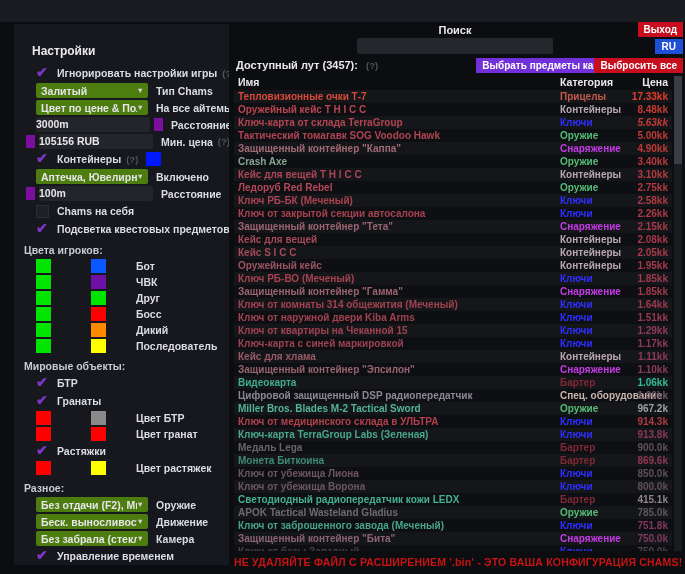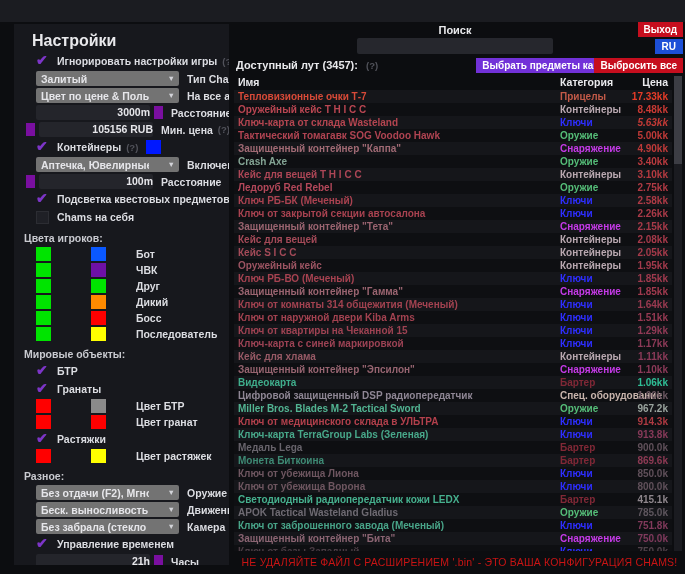--- a/index.html
+++ b/index.html
@@ -5,37 +5,37 @@
   * { margin:0; padding:0; box-sizing:border-box; }
   html,body { background:#0c0d10; }
   body { font-family:"Liberation Sans", sans-serif; }
   .app { position:relative; width:685px; height:574px; background:#0c0d10; overflow:hidden; }
 
   .titlebar { position:absolute; left:0; top:0; width:685px; height:22px; background:#1b1c21; }
 
   
   .left-panel { position:absolute; left:14px; top:24px; width:215px; height:541px;
     background:#17181d; padding:6px 4px 0 10px; overflow:hidden; }
-  .panel-title { font-size:16px; font-weight:700; color:#e9e9ec; height:16px; margin:2px 0 4px 8px; }
+  .panel-title { font-size:12px; font-weight:700; color:#e9e9ec; height:16px; margin:14px 0 4px 8px; }
   .row { display:flex; align-items:center; height:17px; }
   .cb-row { height:18px; padding-left:12px; }
   .pair-row { height:16px; padding-left:12px; }
   .sec { height:14px; margin-top:6px; font-size:10.5px; font-weight:700; color:#c9cad0; }
   .lbl { font-size:10.5px; font-weight:700; color:#dcdde2; white-space:nowrap; }
   .hint { font-size:9.5px; font-weight:700; color:#52535b; margin-left:5px; }
   .cb { position:relative; width:13px; height:13px; background:#1f2026; border:1px solid #2c2d33;
         margin-right:8px; flex:none; }
   .cb.checked { border-color:transparent; background:transparent; }
   .cb.checked::after { content:"✔"; position:absolute; left:-1px; top:-4px; color:#7d35c8;
         font-size:14px; font-weight:700; }
-  .select { width:143px; height:15px; background:#737373; border-radius:2px; display:flex;
+  .select { width:112px; height:15px; background:#4d7c0f; border-radius:2px; display:flex;
         align-items:center; justify-content:space-between; padding:0 4px 0 5px; margin:1px 0; flex:none; }
   .sel-v { font-size:10.5px; font-weight:700; color:#e6e6ea; white-space:nowrap; overflow:hidden; max-width:108px; }
   .arrow { font-size:7.5px; color:#d2d3d8; flex:none; }
-  .tfield { width:114px; height:15px; background:#24252b; border-radius:2px; text-align:right;
+  .tfield { width:114px; height:15px; background:#24252b; border-radius:2px; text-align:left;
         font-size:10.5px; font-weight:700; color:#e6e6ea; line-height:15px; margin:1px 0; flex:none;
         border:none; outline:none; font-family:"Liberation Sans",sans-serif; }
   .swch { width:9px; height:13px; flex:none; }
   .swch-big { width:15px; height:14px; flex:none; }
   .ml4{margin-left:4px;} .ml8{margin-left:8px;} .mr4{margin-right:4px;}
   .row .select + .lbl, .row .tfield + .lbl { margin-left:8px; }
 
   
   .search-label { position:absolute; left:357px; top:24px; width:196px; text-align:center;
         font-size:11px; font-weight:700; color:#e9e9ec; }
@@ -59,22 +59,22 @@
   .trow { position:relative; width:438px; height:13px; font-size:10px; font-weight:700; line-height:13px; }
   .trow:nth-child(odd) { background:#15161a; }
   .trow:nth-child(even) { background:#0e0f12; }
   .c-name { position:absolute; left:4px; top:0; width:318px; white-space:nowrap; overflow:hidden; }
   .c-cat  { position:absolute; left:326px; top:0; width:104px; white-space:nowrap; overflow:hidden; }
   .c-price{ position:absolute; right:4px; top:0; text-align:right; }
 
   .scrollbar { position:absolute; right:3px; top:76px; width:8px; height:475px; background:#1a1b20; }
   .scroll-thumb { position:absolute; left:0; top:0; width:8px; height:88px; background:#3c3d44; }
 
-  .warning { position:absolute; left:234px; right:0; top:556px; text-align:center;
-        font-size:10.5px; font-weight:400; color:#c81414; letter-spacing:0.2px; }
+  .warning { position:absolute; left:234px; right:0; top:556px; text-align:left;
+        font-size:10.5px; font-weight:700; color:#c81414; letter-spacing:0.2px; }
 </style>
 </head>
 <body>
 
 <div class="app">
   <div class="titlebar"></div>
 
   <div class="left-panel">
     <div class="panel-title">Настройки</div>
     <div id="settings-rows">
@@ -120,52 +120,52 @@
             <span class="arrow">▼</span>
           </div>
           <span class="lbl">Включено</span>
         </div>
         <div class="row" style="padding-left: 2px;">
           <span class="swch mr4" style="background: rgb(122, 15, 160);"></span>
           <div class="tfield">100m</div>
           <span class="lbl ml8">Расстояние</span>
         </div>
         <div class="row cb-row">
-          <span class="cb checked"></span>
-          <span class="lbl">Подсветка квестовых предметов</span>
-        </div>
-        <div class="row cb-row">
           <span class="cb"></span>
           <span class="lbl">Chams на себя</span>
         </div>
+        <div class="row cb-row">
+          <span class="cb checked"></span>
+          <span class="lbl">Подсветка квестовых предметов</span>
+        </div>
         <div class="sec">Цвета игроков:</div>
         <div class="row pair-row">
           <span class="swch-big" style="background: rgb(0, 228, 0);"></span>
           <span class="swch-big" style="background: rgb(10, 88, 255); margin-left: 40px;"></span>
           <span class="lbl" style="margin-left: 30px;">Бот</span>
         </div>
         <div class="row pair-row">
           <span class="swch-big" style="background: rgb(0, 228, 0);"></span>
           <span class="swch-big" style="background: rgb(110, 16, 166); margin-left: 40px;"></span>
           <span class="lbl" style="margin-left: 30px;">ЧВК</span>
         </div>
         <div class="row pair-row">
           <span class="swch-big" style="background: rgb(0, 228, 0);"></span>
           <span class="swch-big" style="background: rgb(0, 228, 0); margin-left: 40px;"></span>
           <span class="lbl" style="margin-left: 30px;">Друг</span>
         </div>
         <div class="row pair-row">
           <span class="swch-big" style="background: rgb(0, 228, 0);"></span>
+          <span class="swch-big" style="background: rgb(255, 0, 0); margin-left: 40px;"></span>
+          <span class="lbl" style="margin-left: 30px;">Босс</span>
+        </div>
+        <div class="row pair-row">
+          <span class="swch-big" style="background: rgb(0, 228, 0);"></span>
           <span class="swch-big" style="background: rgb(255, 138, 0); margin-left: 40px;"></span>
           <span class="lbl" style="margin-left: 30px;">Дикий</span>
-        </div>
-        <div class="row pair-row">
-          <span class="swch-big" style="background: rgb(0, 228, 0);"></span>
-          <span class="swch-big" style="background: rgb(255, 0, 0); margin-left: 40px;"></span>
-          <span class="lbl" style="margin-left: 30px;">Босс</span>
         </div>
         <div class="row pair-row">
           <span class="swch-big" style="background: rgb(0, 228, 0);"></span>
           <span class="swch-big" style="background: rgb(255, 255, 0); margin-left: 40px;"></span>
           <span class="lbl" style="margin-left: 30px;">Последователь</span>
         </div>
         <div class="sec">Мировые объекты:</div>
         <div class="row cb-row">
           <span class="cb checked"></span>
           <span class="lbl">БТР</span>
@@ -249,21 +249,21 @@
         <span class="c-name" style="color: rgb(216, 74, 56);">Тепловизионные очки Т-7</span>
         <span class="c-cat" style="color: rgb(194, 90, 72);">Прицелы</span>
         <span class="c-price" style="color: rgb(230, 60, 40);">17.33kk</span>
       </div>
       <div class="trow">
         <span class="c-name" style="color: rgb(185, 70, 82);">Оружейный кейс T H I C C</span>
         <span class="c-cat" style="color: rgb(185, 168, 176);">Контейнеры</span>
         <span class="c-price" style="color: rgb(201, 58, 52);">8.48kk</span>
       </div>
       <div class="trow">
-        <span class="c-name" style="color: rgb(180, 69, 80);">Ключ-карта от склада Wasteland</span>
+        <span class="c-name" style="color: rgb(180, 69, 80);">Ключ-карта от склада TerraGroup</span>
         <span class="c-cat" style="color: rgb(46, 46, 255);">Ключи</span>
         <span class="c-price" style="color: rgb(196, 58, 54); font-style: italic;">5.63kk</span>
       </div>
       <div class="trow">
         <span class="c-name" style="color: rgb(176, 68, 82);">Тактический томагавк SOG Voodoo Hawk</span>
         <span class="c-cat" style="color: rgb(85, 189, 120);">Оружие</span>
         <span class="c-price" style="color: rgb(192, 58, 56);">5.00kk</span>
       </div>
       <div class="trow">
         <span class="c-name" style="color: rgb(160, 106, 116);">Защищенный контейнер "Каппа"</span>

